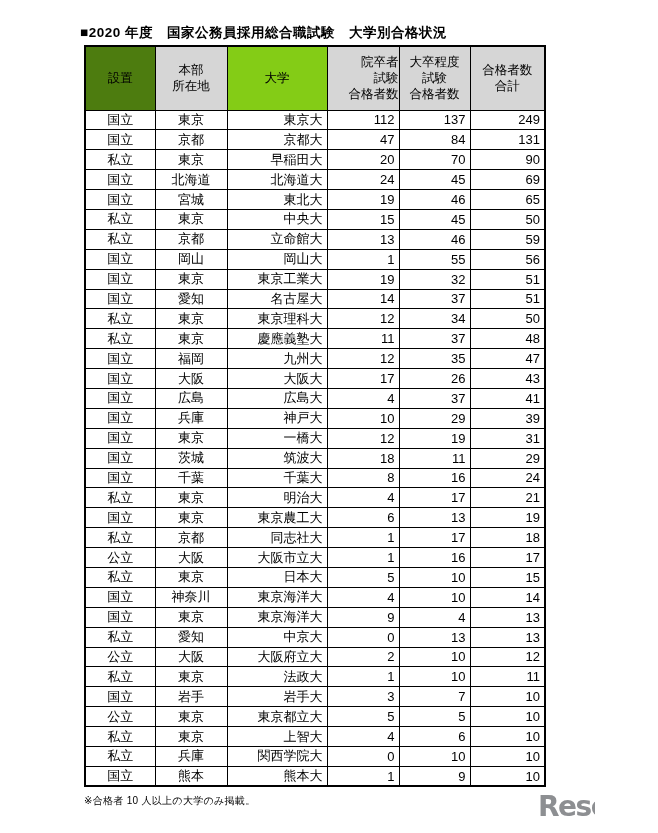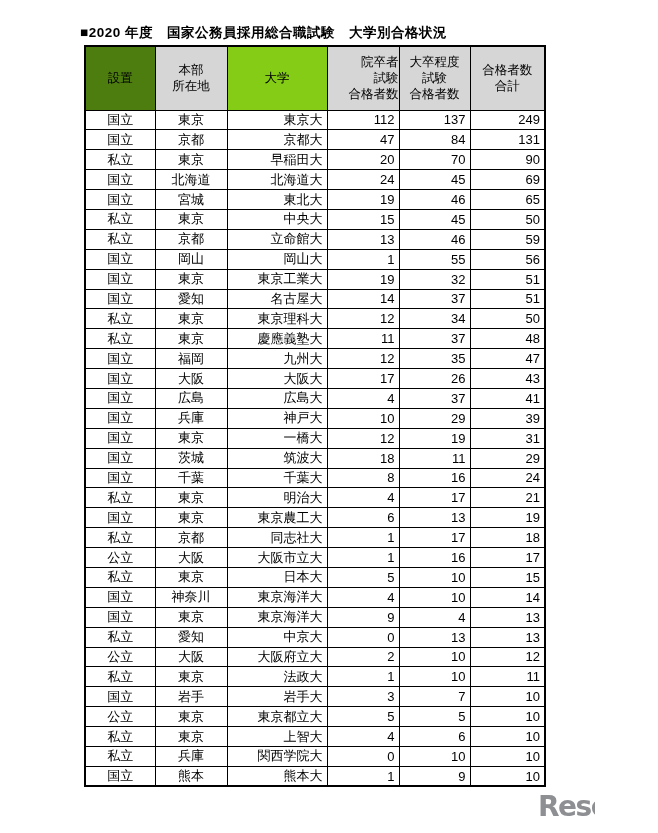--- a/index.html
+++ b/index.html
@@ -387,19 +387,20 @@
           <td class="align-center">国立</td>
           <td class="align-center">熊本</td>
           <td class="align-left">熊本大</td>
           <td class="align-right">1</td>
           <td class="align-right">9</td>
           <td class="align-right">10</td>
         </tr>
       </tbody>
   </table>
 
+  <div class="footnote">※合格者 10 人以上の大学のみ掲載。</div>
 
   <div class="logo" style="color: rgb(141, 143, 146);">
     <span class="logo-text">ReseMom.</span>
     <span class="logo-ruby">リセマム</span>
   </div>
 
 </div>
 
 </body></html>

